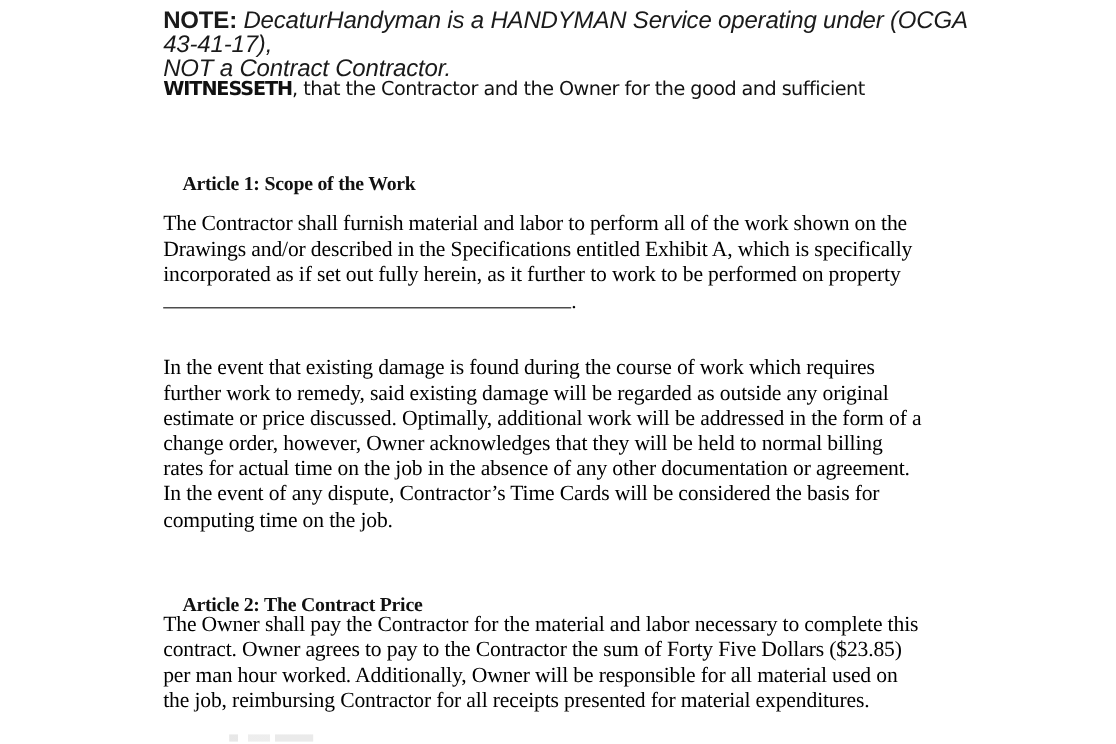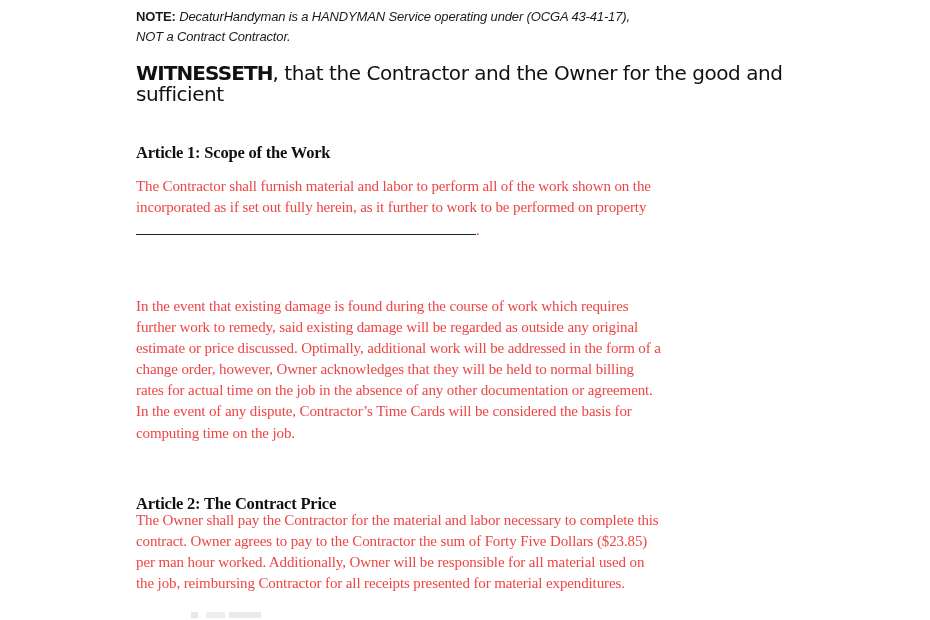--- a/index.html
+++ b/index.html
@@ -19,58 +19,58 @@
       left: 136px;
       top: 0;
       width: 660px;
     }
     .note {
       position: absolute;
       top: 7px;
       left: 0;
       width: 680px;
       font-family: "Liberation Sans", sans-serif;
-      font-size: 13px;
+      font-size: 20px;
       line-height: 20px;
       letter-spacing: -0.15px;
       color: #1a1a1a;
     }
     .note .label { font-weight: bold; font-style: normal; }
     .note .body { font-style: italic; }
     .witness {
       position: absolute;
       top: 63px;
       left: 0;
       width: 680px;
       font-family: "DejaVu Sans", sans-serif;
-      font-size: 20px;
+      font-size: 16px;
       line-height: 21px;
       letter-spacing: -0.45px;
       color: #111;
     }
     .witness .label { font-weight: bold; letter-spacing: -0.9px; }
     .heading {
       position: absolute;
-      left: 0;
+      left: 16px;
       font-family: "Liberation Serif", serif;
       font-weight: bold;
       font-size: 16.5px;
       line-height: 20px;
       letter-spacing: -0.2px;
       color: #111;
     }
     .para {
       position: absolute;
       left: 0;
       width: 665px;
       font-family: "Liberation Serif", serif;
-      font-size: 15px;
+      font-size: 18px;
       line-height: 21.1px;
       letter-spacing: -0.12px;
-      color: #ef4444;
+      color: #000000;
     }
     .para .line { display: block; white-space: nowrap; }
     .blank {
       display: inline-block;
       border-bottom: 1px solid #222;
       height: 14px;
       vertical-align: baseline;
     }
     .faint {
       position: absolute;
@@ -93,20 +93,21 @@
   </div>
 
   <div class="witness">
     <div><span class="label">WITNESSETH</span><span>, that the Contractor and the Owner for the good and sufficient</span></div>
   </div>
 
   <div class="heading" style="top:143px;">Article 1: Scope of the Work</div>
 
   <div class="para" style="top:176px;">
     <span class="line">The Contractor shall furnish material and labor to perform all of the work shown on the</span>
+    <span class="line">Drawings and/or described in the Specifications entitled Exhibit A, which is specifically</span>
     <span class="line">incorporated as if set out fully herein, as it further to work to be performed on property</span>
     <span class="line" style="margin-top:2px;"><span class="blank" style="width:340px;"></span><span>.</span></span>
   </div>
 
   <div class="para" style="top:296px;">
     <span class="line">In the event that existing damage is found during the course of work which requires</span>
     <span class="line">further work to remedy, said existing damage will be regarded as outside any original</span>
     <span class="line">estimate or price discussed. Optimally, additional work will be addressed in the form of a</span>
     <span class="line">change order, however, Owner acknowledges that they will be held to normal billing</span>
     <span class="line">rates for actual time on the job in the absence of any other documentation or agreement.</span>

